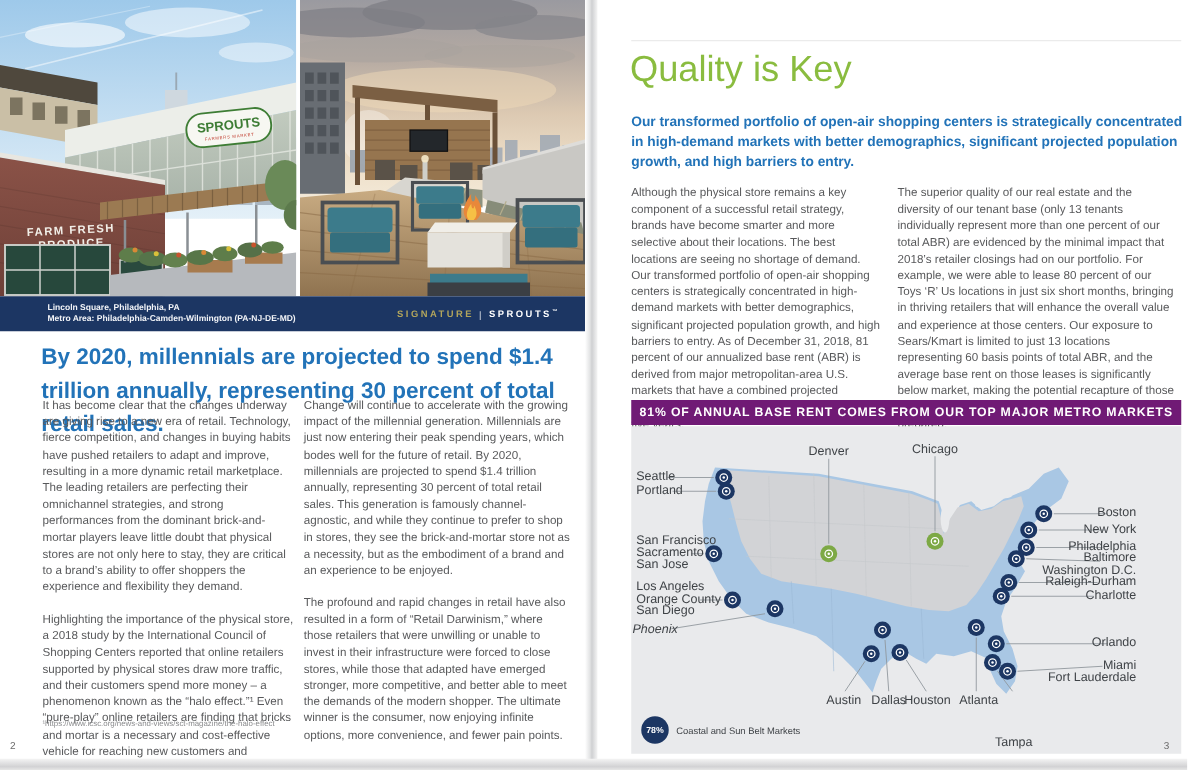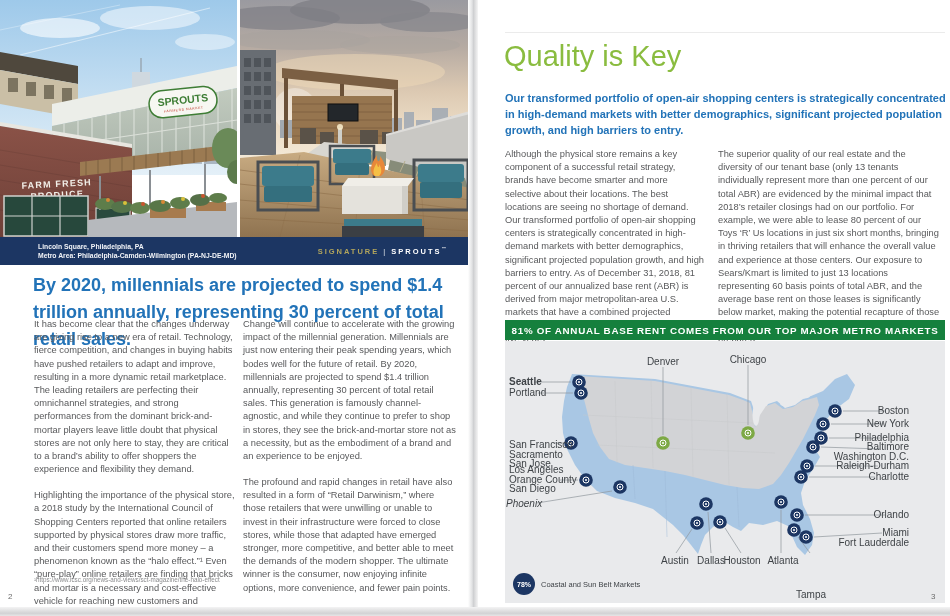--- a/index.html
+++ b/index.html
@@ -25,21 +25,21 @@
   
   .gutter{position:absolute;left:468px;top:0;width:10px;height:616px;
           background:linear-gradient(90deg,#ffffff 0%,#e2e3e4 40%,#cfd0d2 55%,#f5f5f5 100%);}
   .bottom-edge{position:absolute;left:0;top:607px;width:950px;height:9px;
           background:linear-gradient(180deg,#f4f4f4 0%,#d2d2d4 70%,#e6e6e6 100%);}
   
   .topline{position:absolute;left:505px;top:32px;width:440px;height:1px;background:#ebebeb;}
   .r-title{position:absolute;left:504px;top:40px;font-size:29px;font-weight:400;color:#8abc3f;}
   .r-intro{position:absolute;left:505px;top:91px;width:442px;font-size:11px;line-height:1.45;
            font-weight:700;color:#2273b8;}
-  .banner{position:absolute;left:505px;top:320px;width:440px;height:20px;background:#15803d;
+  .banner{position:absolute;left:505px;top:320px;width:440px;height:20px;background:#701a75;
           color:#ffffff;font-size:9.8px;font-weight:700;letter-spacing:.7px;text-align:center;
           line-height:21px;}
   .map-panel{position:absolute;left:505px;top:341px;width:440px;height:262px;background:#e9eaec;}
   .map-panel svg{position:absolute;left:0;top:0;}
   .map-label{position:absolute;font-size:10px;line-height:9.5px;color:#3f4347;white-space:nowrap;}
   .map-label.right{text-align:right;}
   .map-label.center{text-align:center;}
   .legend-item{position:absolute;display:flex;align-items:center;gap:6px;}
   .legend-dot{width:22px;height:22px;border-radius:50%;color:#fff;font-size:7px;font-weight:700;
               display:flex;align-items:center;justify-content:center;}
@@ -511,27 +511,27 @@
             <circle r="1" fill="#ffffff"></circle>
           </g>
           <g transform="translate(215,181)">
             <circle r="6.8" fill="#1c3663"></circle>
             <circle r="3" fill="none" stroke="#ffffff" stroke-width="1"></circle>
             <circle r="1" fill="#ffffff"></circle>
           </g>
         </g>
     </svg>
     <div id="map-labels">
-        <div class="map-label left" style="left: 4px; top: 36px; font-weight: bold;">
+        <div class="map-label left" style="left: 4px; top: 36px;">
           <div>Seattle</div>
         </div>
         <div class="map-label left" style="left: 4px; top: 47px;">
           <div>Portland</div>
         </div>
-        <div class="map-label left" style="left: 4px; top: 87px; margin-top: 12px;">
+        <div class="map-label left" style="left: 4px; top: 87px;">
           <div>San Francisco</div>
           <div>Sacramento</div>
           <div>San Jose</div>
         </div>
         <div class="map-label left" style="left: 4px; top: 124px;">
           <div>Los Angeles</div>
           <div>Orange County</div>
           <div>San Diego</div>
         </div>
         <div class="map-label left" style="left: 1px; top: 158px; font-style: italic;">

